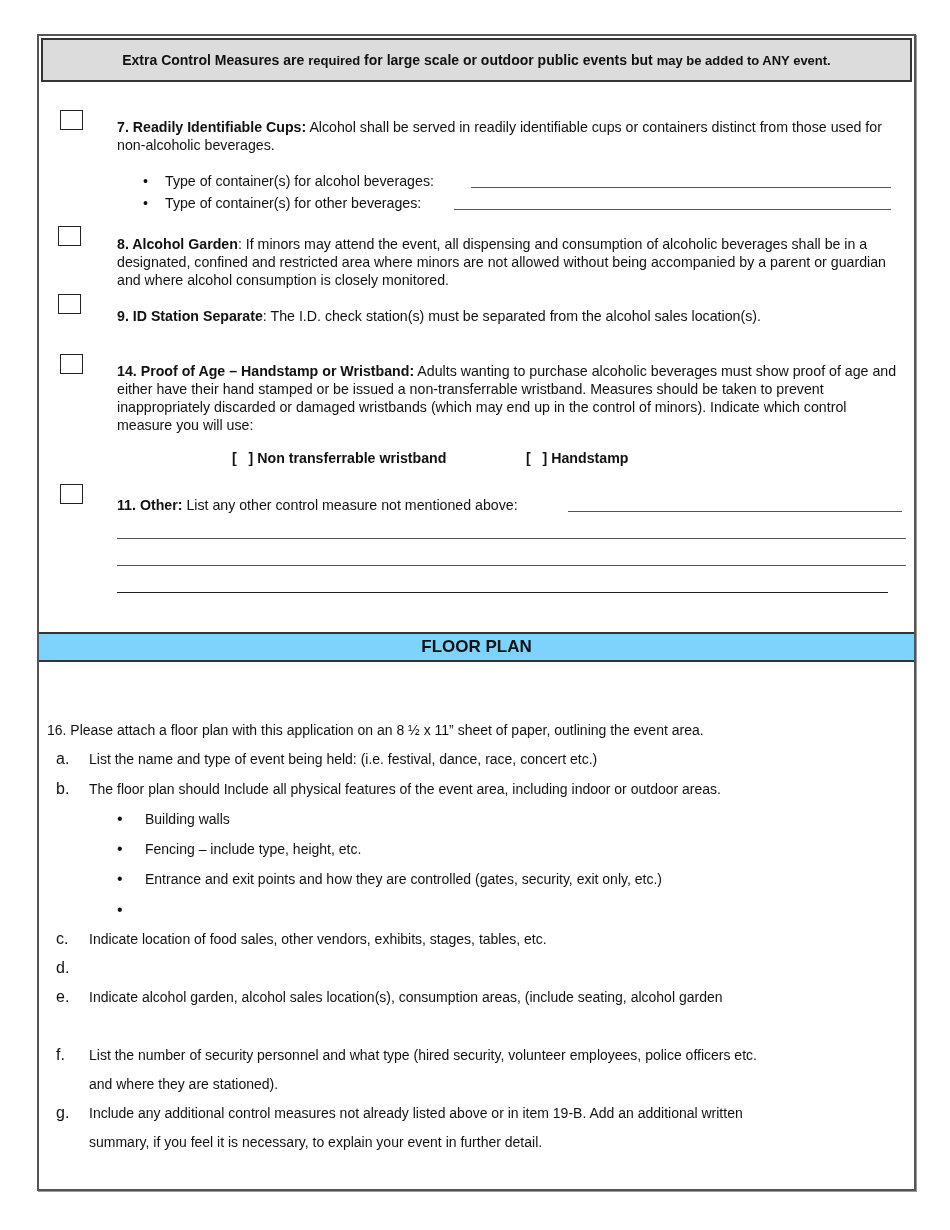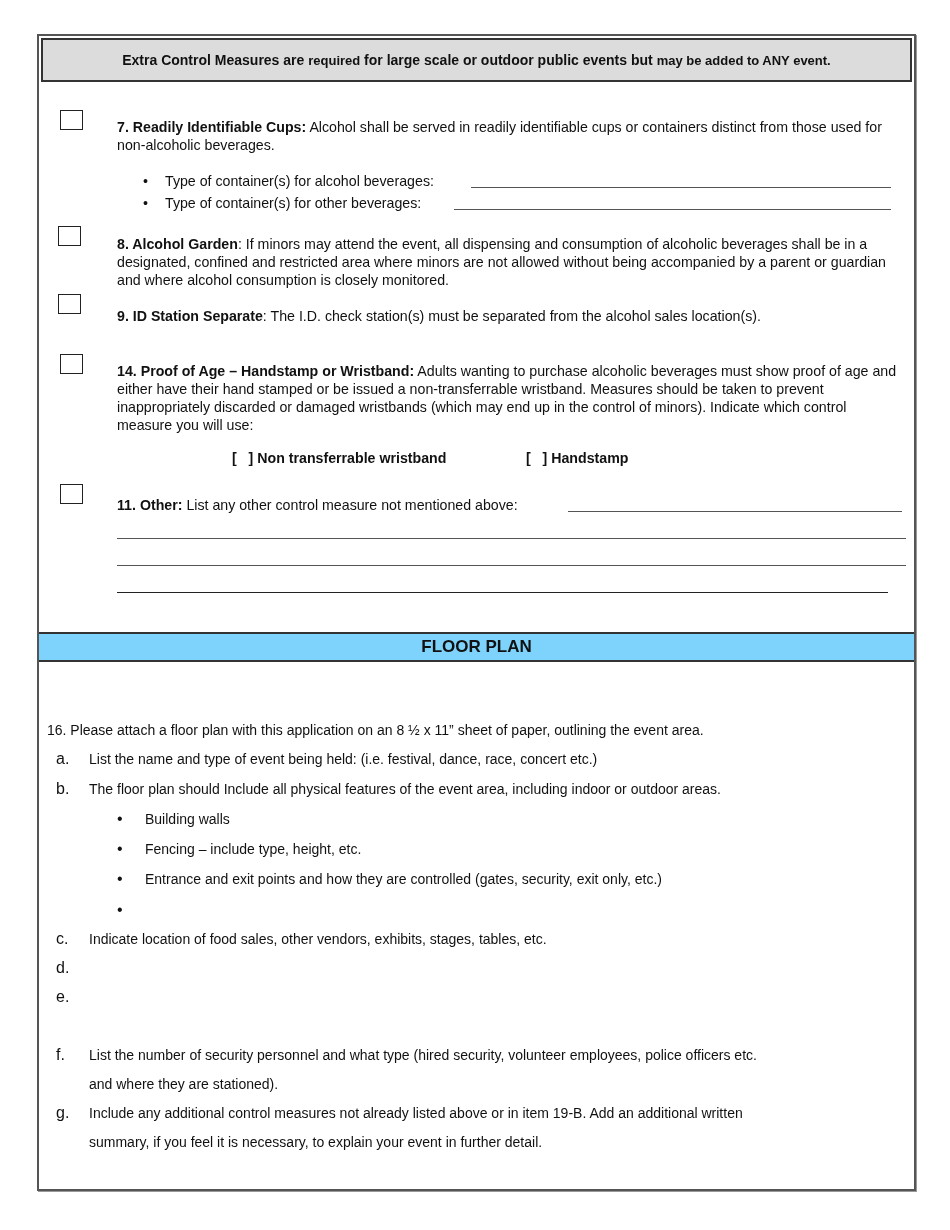--- a/index.html
+++ b/index.html
@@ -86,20 +86,21 @@
   <div class="letter" style="left:78px; top:834px;">•</div>
   <div class="fp-text" style="left:106px; top:833px;">Entrance and exit points and how they are controlled (gates, security, exit only, etc.)</div>
   <div class="letter" style="left:78px; top:865px;">•</div>
 
   <div class="letter" style="left:17px; top:894px;">c.</div>
   <div class="fp-text" style="left:50px; top:893px;">Indicate location of food sales, other vendors, exhibits, stages, tables, etc.</div>
 
   <div class="letter" style="left:17px; top:923px;">d.</div>
 
   <div class="letter" style="left:17px; top:952px;">e.</div>
+  <div class="fp-text" style="left:50px; top:951px;">Indicate alcohol garden, alcohol sales location(s), consumption areas, (include seating, alcohol garden</div>
 
   <div class="letter" style="left:17px; top:1010px;">f.</div>
   <div class="fp-text" style="left:50px; top:1009px;">List the number of security personnel and what type (hired security, volunteer employees, police officers etc.</div>
   <div class="fp-text" style="left:50px; top:1038px;">and where they are stationed).</div>
 
   <div class="letter" style="left:17px; top:1068px;">g.</div>
   <div class="fp-text" style="left:50px; top:1067px;">Include any additional control measures not already listed above or in item 19-B.  Add an additional written</div>
   <div class="fp-text" style="left:50px; top:1096px;">summary, if you feel it is necessary, to explain your event in further detail.</div>
 </div>
 

